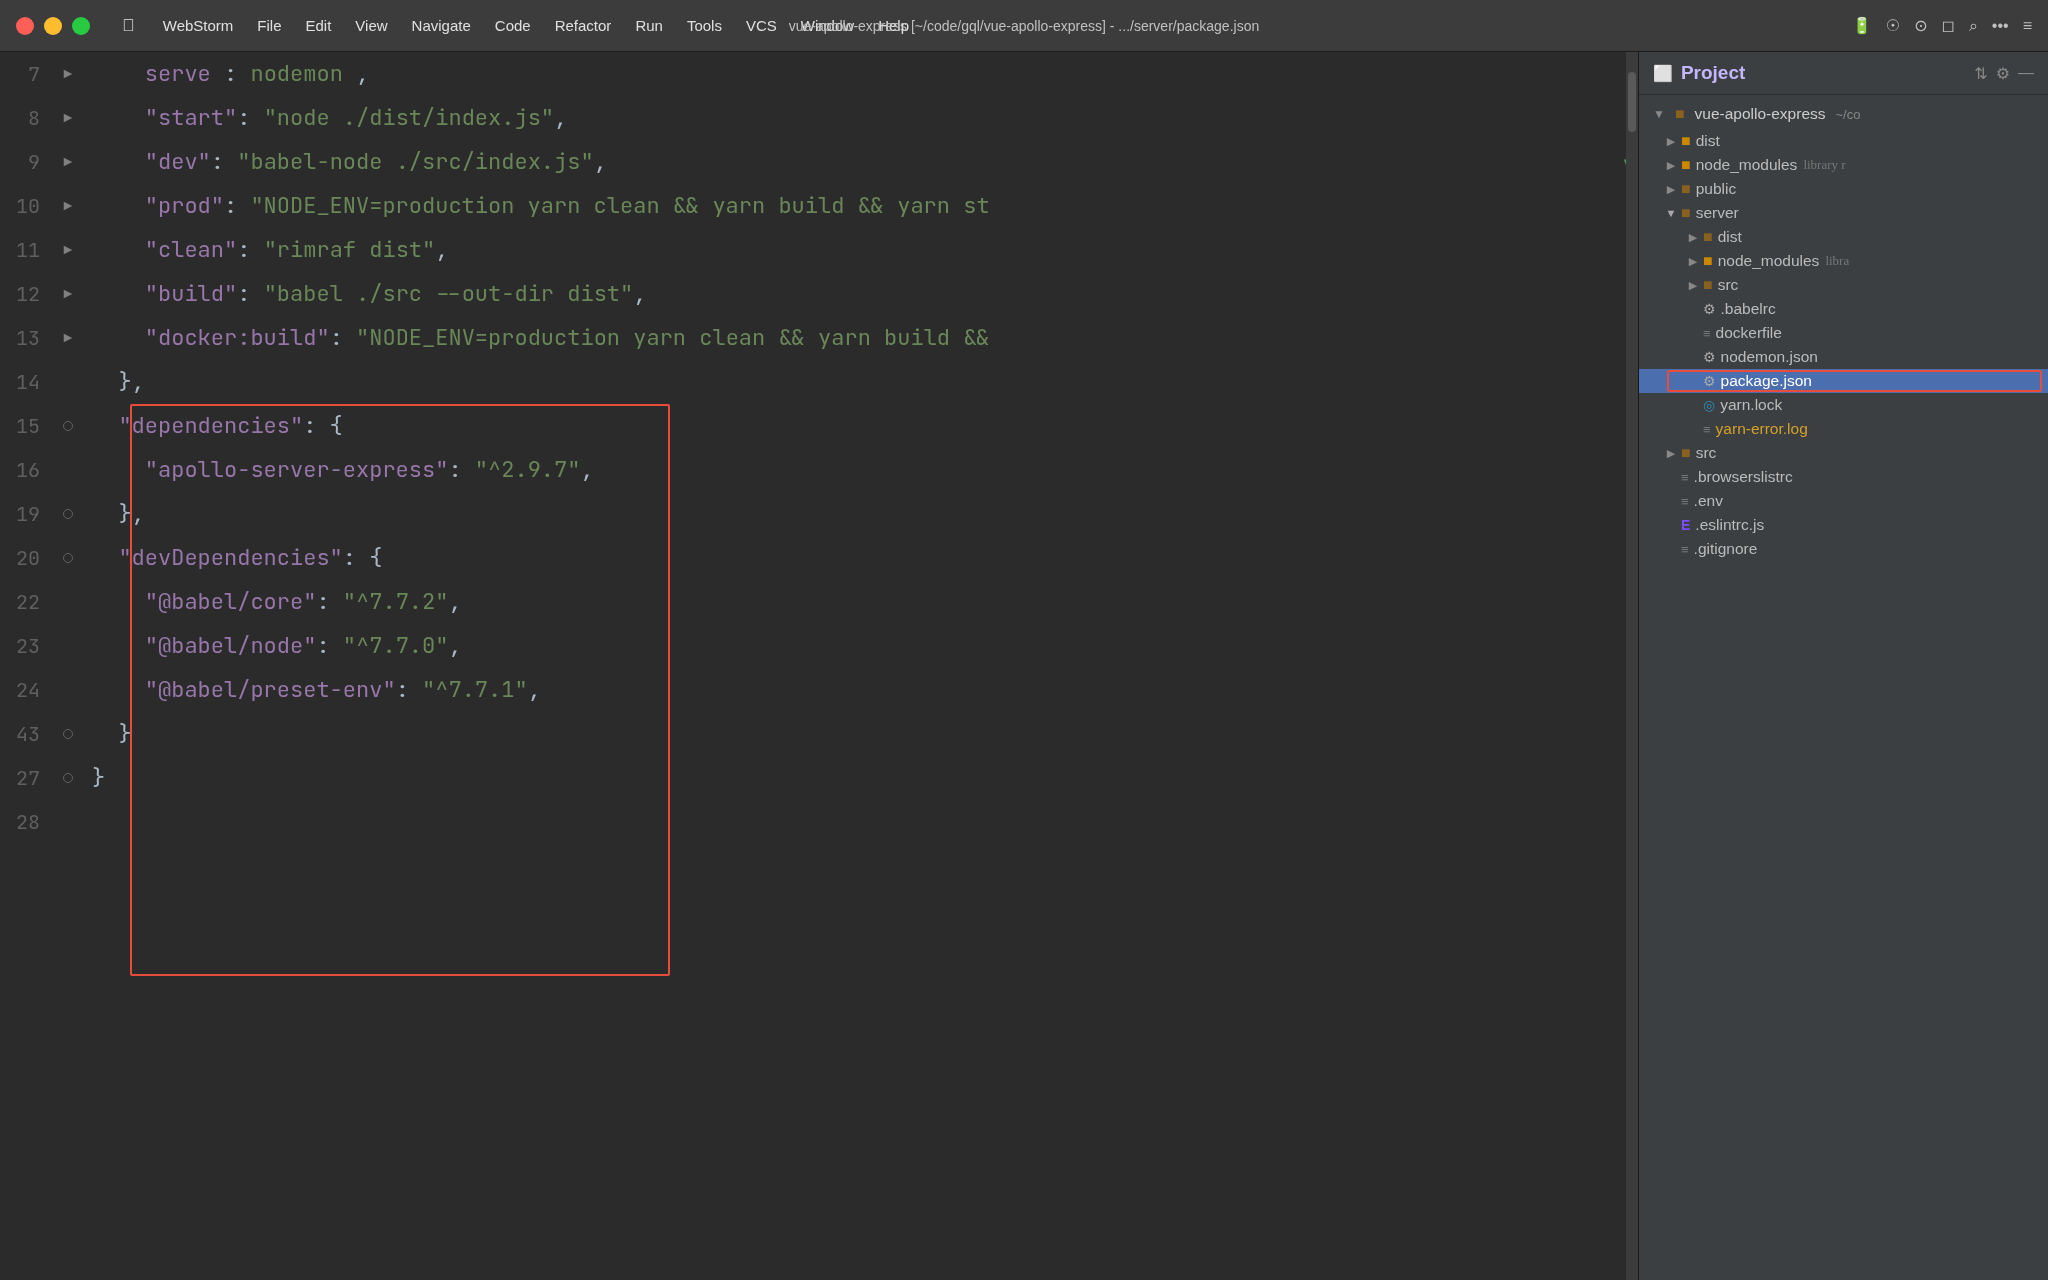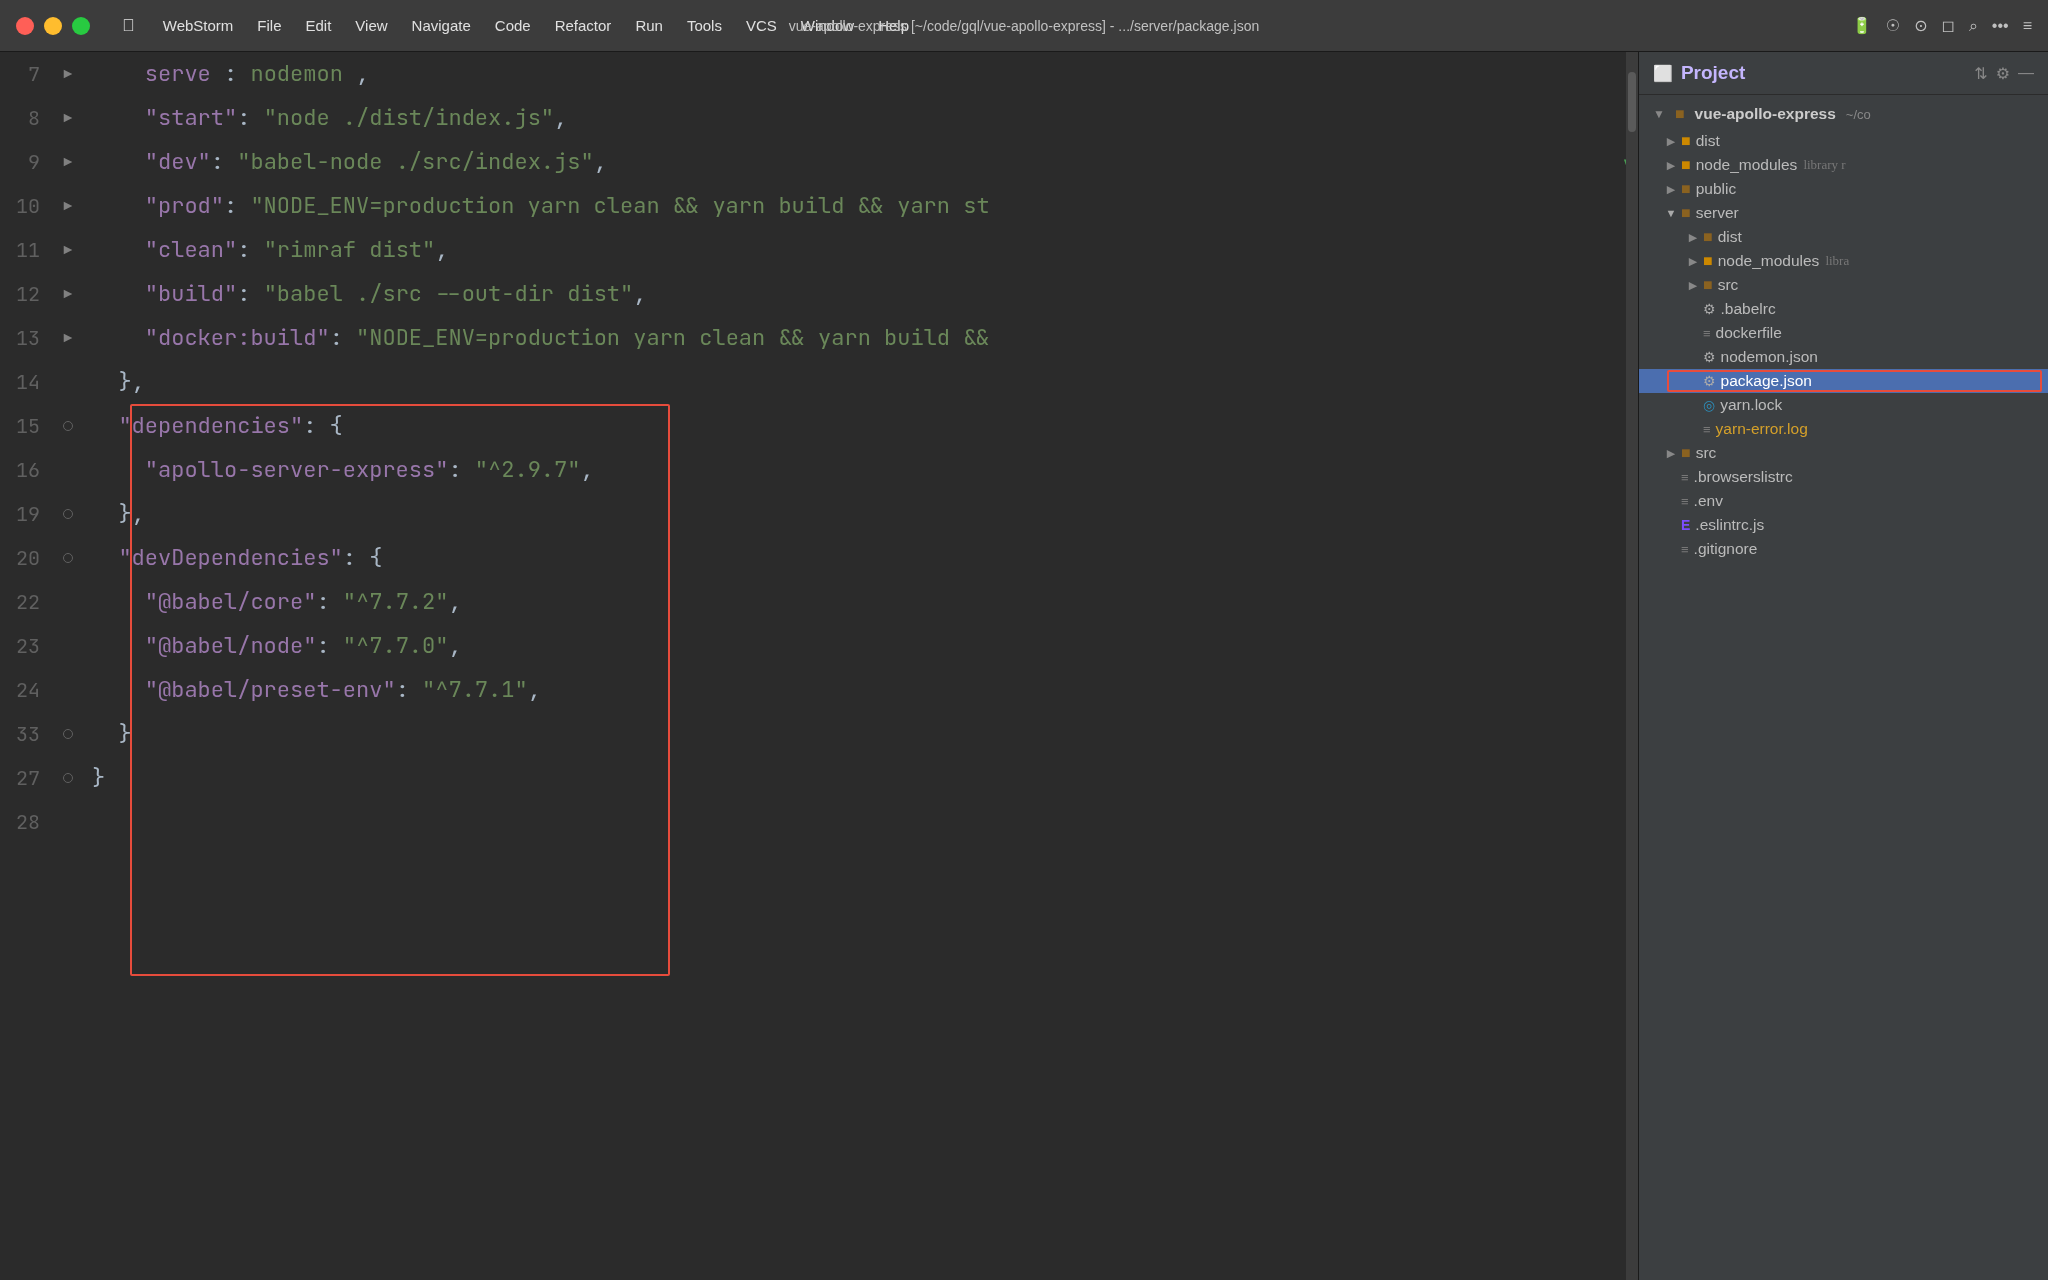--- a/index.html
+++ b/index.html
@@ -242,21 +242,21 @@
     
     .project-root {
       display: flex;
       align-items: center;
       padding: 6px 14px;
       gap: 6px;
     }
     .project-root-label {
       color: #cccccc;
       font-size: 15.5px;
-      font-weight: 700;
+      font-weight: 400;
     }
     .project-root-path {
       color: #888;
       font-size: 13px;
       margin-left: 4px;
     }
   </style>
 </head>
 <body>
 
@@ -388,21 +388,21 @@
             <div class="line-number">23</div>
             <div class="line-gutter"></div>
             <div class="line-code"><span class="c-white">    </span><span class="c-key">"@babel/node"</span><span class="c-white">: </span><span class="c-str">"^7.7.0"</span><span class="c-white">,</span></div>
           </div>
           <div class="code-line">
             <div class="line-number">24</div>
             <div class="line-gutter"></div>
             <div class="line-code"><span class="c-white">    </span><span class="c-key">"@babel/preset-env"</span><span class="c-white">: </span><span class="c-str">"^7.7.1"</span><span class="c-white">,</span></div>
           </div>
           <div class="code-line">
-            <div class="line-number">33</div>
+            <div class="line-number">43</div>
             <div class="line-gutter">
               <div class="fold-dot"></div>
             </div>
             <div class="line-code"><span class="c-white">  }</span></div>
           </div>
           <div class="code-line">
             <div class="line-number">27</div>
             <div class="line-gutter">
               <div class="fold-dot"></div>
             </div>

